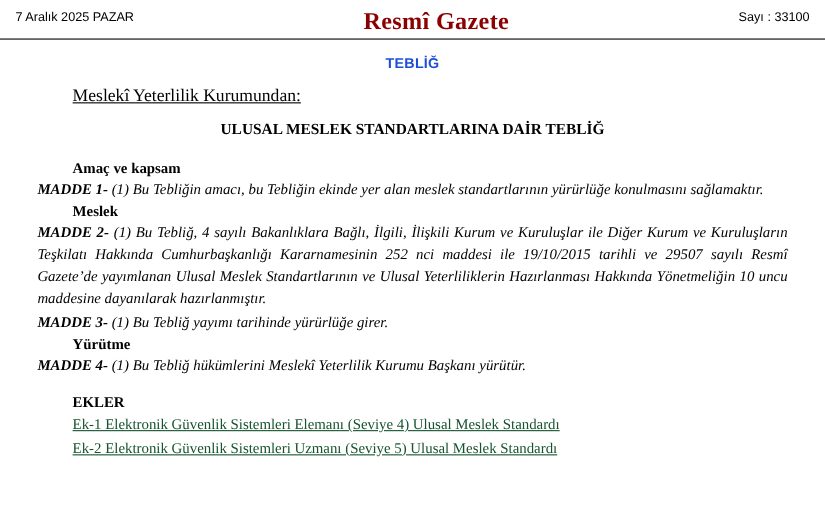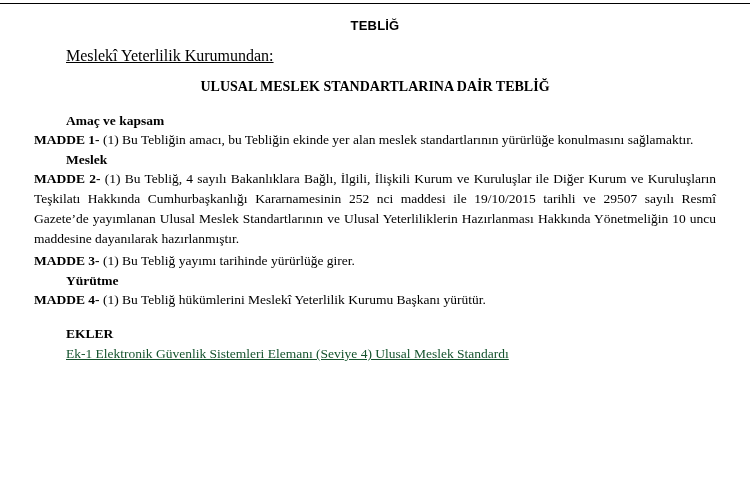--- a/index.html
+++ b/index.html
@@ -61,21 +61,21 @@
     height: 0;
   }
 
   
   .content {
     padding: 8px 34px 0 34px;
     box-sizing: border-box;
   }
   .section-label {
     text-align: center;
-    color: #000000;
+    color: #1d4ed8;
     font-family: "Liberation Sans", sans-serif;
     font-size: 13px;
     font-weight: bold;
     margin: 6px 0 14px 0;
     letter-spacing: 0.2px;
   }
   .issuer {
     font-size: 16px;
     text-decoration: underline;
     margin: 0 0 12px 0;
@@ -99,20 +99,21 @@
     text-indent: 0;
   }
   .heading {
     font-weight: bold;
     font-size: 13.5px;
     margin: 0 0 1px 0;
     padding-left: 32px;
   }
   .para-indent {
     text-indent: 32px;
+    font-style: italic;
   }
   .mad {
     font-weight: bold;
   }
   .ekler-heading {
     font-weight: bold;
     font-size: 13.5px;
     margin: 16px 0 2px 0;
     padding-left: 32px;
   }
@@ -125,20 +126,25 @@
     padding-left: 32px;
     cursor: pointer;
     line-height: 1.45;
   }
 </style>
 </head>
 <body>
 
 <div class="page">
 
+  <div class="masthead">
+    <div class="masthead-date">7 Aralık 2025 PAZAR</div>
+    <div class="masthead-title">Resmî Gazete</div>
+    <div class="masthead-issue">Sayı : 33100</div>
+  </div>
   <hr class="rule">
 
   <div class="content">
 
     <div class="section-label">TEBLİĞ</div>
 
     <div class="issuer">Meslekî Yeterlilik Kurumundan:</div>
 
     <div class="doc-title">
       <span>ULUSAL MESLEK STANDARTLARINA DAİR TEBLİĞ</span>
@@ -150,15 +156,16 @@
     <div class="heading">Meslek</div>
     <p class="para para-indent"><span class="mad">MADDE 2-</span><span> (1) Bu Tebliğ, 4 sayılı Bakanlıklara Bağlı, İlgili, İlişkili Kurum ve Kuruluşlar ile Diğer Kurum ve Kuruluşların Teşkilatı Hakkında Cumhurbaşkanlığı Kararnamesinin 252 nci maddesi ile 19/10/2015 tarihli ve 29507 sayılı Resmî Gazete’de yayımlanan Ulusal Meslek Standartlarının ve Ulusal Yeterliliklerin Hazırlanması Hakkında Yönetmeliğin 10 uncu maddesine dayanılarak hazırlanmıştır.</span></p>
 
     <p class="para para-indent"><span class="mad">MADDE 3-</span><span> (1) Bu Tebliğ yayımı tarihinde yürürlüğe girer.</span></p>
 
     <div class="heading">Yürütme</div>
     <p class="para para-indent"><span class="mad">MADDE 4-</span><span> (1) Bu Tebliğ hükümlerini Meslekî Yeterlilik Kurumu Başkanı yürütür.</span></p>
 
     <div class="ekler-heading">EKLER</div>
     <a class="ek-link">Ek-1 Elektronik Güvenlik Sistemleri Elemanı (Seviye 4) Ulusal Meslek Standardı</a>
+    <a class="ek-link">Ek-2 Elektronik Güvenlik Sistemleri Uzmanı (Seviye 5) Ulusal Meslek Standardı</a>
 
   </div>
 </div>
 
 </body></html>

